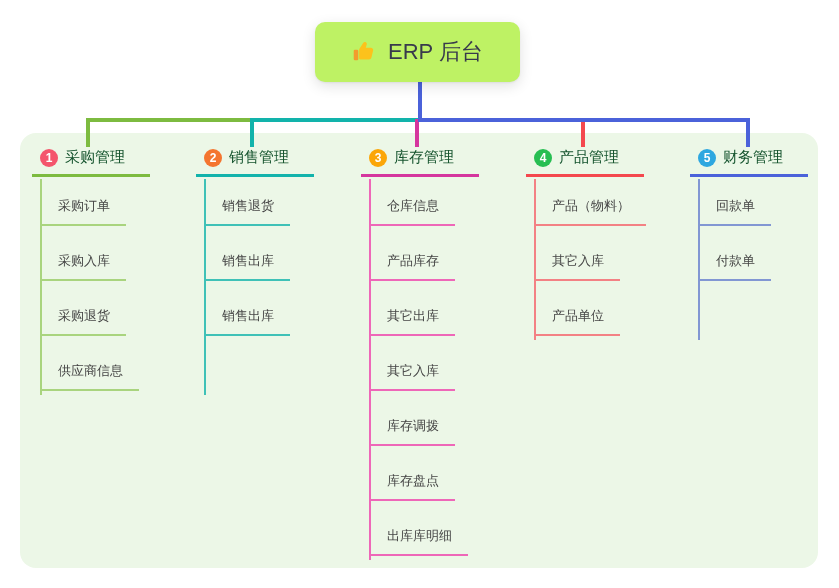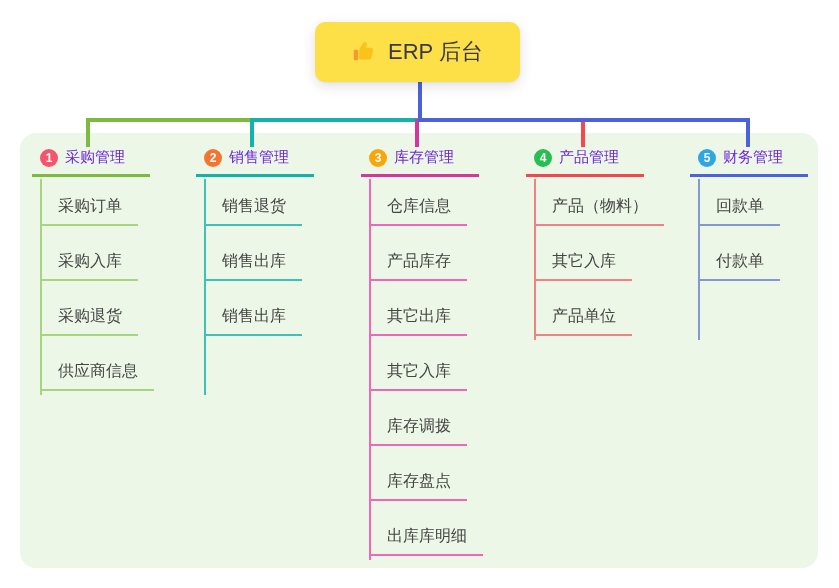--- a/index.html
+++ b/index.html
@@ -2,34 +2,34 @@
 <html><head>
 <meta charset="utf-8">
 <style>
   html,body{margin:0;padding:0;background:#fff;}
   .canvas{position:relative;width:839px;height:588px;overflow:hidden;background:#fff;
           font-family:"Liberation Sans","DejaVu Sans",sans-serif;}
   .panel{position:absolute;left:20px;top:133px;width:798px;height:435px;border-radius:16px;
          background:var(--bg,#ECF7E7);z-index:0;}
   .wires{position:absolute;left:0;top:0;z-index:1;pointer-events:none;}
   .cline{stroke:var(--c);stroke-width:4;fill:none;}
-  .root{position:absolute;left:315px;top:22px;width:205px;height:60px;background:#fde047;
+  .root{position:absolute;left:315px;top:22px;width:205px;height:60px;background:#bef264;
         border-radius:10px;z-index:3;display:flex;align-items:center;justify-content:center;gap:10px;
         box-shadow:0 1px 2px rgba(0,0,0,.05),0 4px 14px rgba(0,0,0,.12);}
   .rlabel{font-size:22px;color:#383a4c;font-weight:500;white-space:nowrap;}
   .branch{position:absolute;top:146px;width:180px;z-index:2;}
   .bheader{display:flex;align-items:center;gap:7px;width:118px;box-sizing:border-box;
            padding:2px 0 7px 8px;border-bottom:3px solid var(--c);cursor:pointer;}
   .badge{flex:0 0 18px;width:18px;height:18px;border-radius:50%;background:var(--bc);
          color:#fff;font-size:12px;line-height:18px;text-align:center;font-weight:700;}
-  .blabel{font-size:15px;color:#6d28d9;font-weight:500;white-space:nowrap;}
+  .blabel{font-size:15px;color:#14532d;font-weight:500;white-space:nowrap;}
   .spine{position:absolute;left:8px;top:33px;width:2px;background:var(--cc);}
   .children{margin:19px 0 0 8px;}
   .child{display:table;padding:0 16px 8px 18px;margin-bottom:25px;line-height:20px;
-         border-bottom:2px solid var(--cc);font-size:16px;color:#454545;white-space:nowrap;cursor:pointer;}
+         border-bottom:2px solid var(--cc);font-size:13px;color:#454545;white-space:nowrap;cursor:pointer;}
 </style>
 </head>
 <body>
 
 <div class="canvas">
 
   <div class="panel" style="--bg: #ECF7E7;"></div>
 
   <svg class="wires" width="839" height="588">
     <g style="--c: #7DBB40;">

